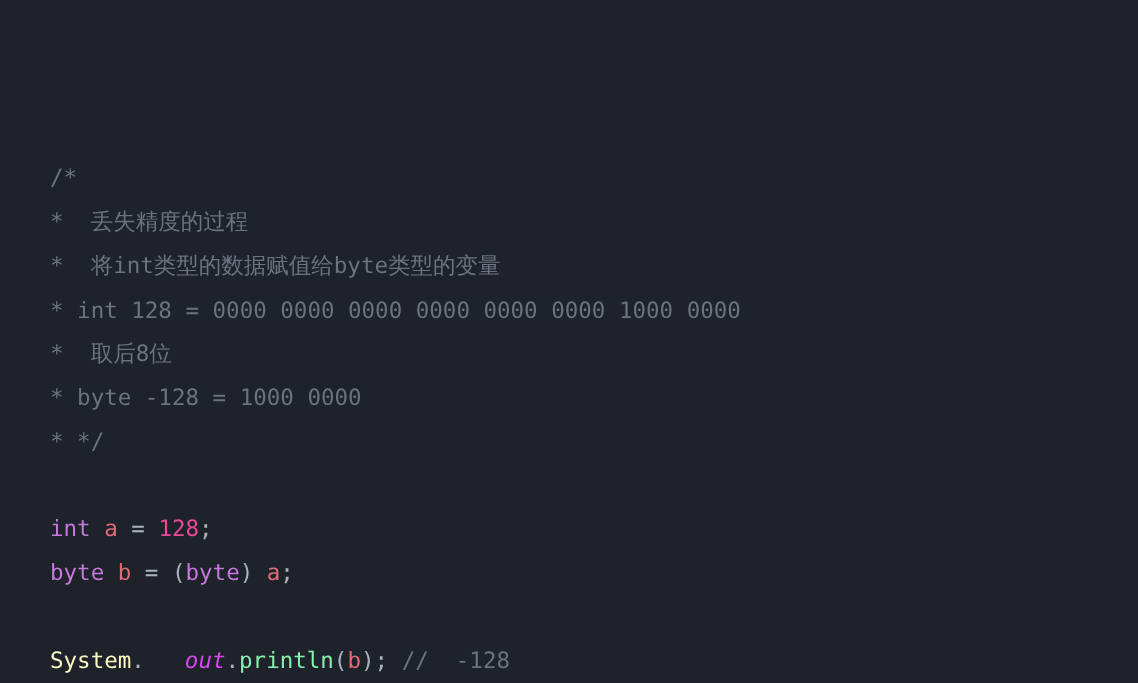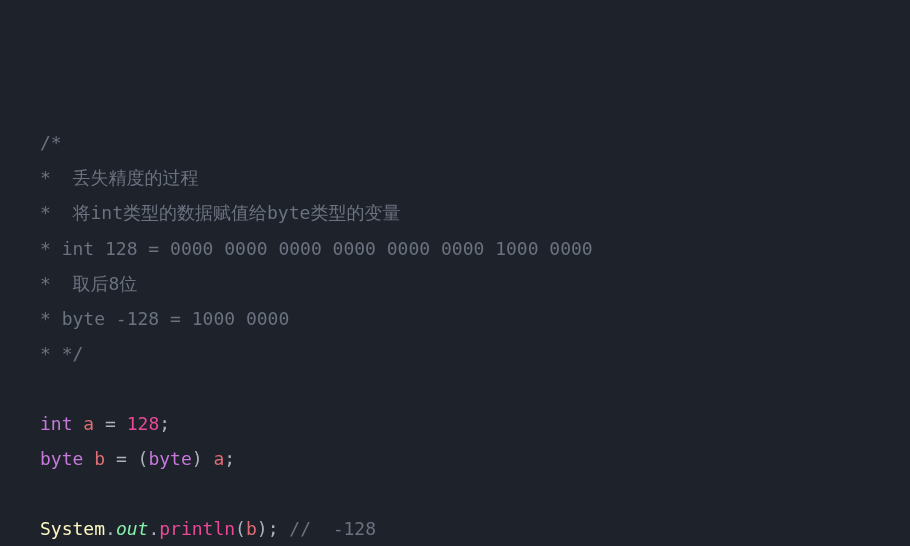--- a/index.html
+++ b/index.html
@@ -17,23 +17,23 @@
     width: 910px;
     height: 546px;
     overflow: hidden;
     white-space: pre;
   }
   .comment { color: #6b7280; }
   .type { color: #c678dd; }
   .var { color: #e06c75; }
   .num { color: #ec4899; }
   .punct { color: #abb2bf; }
-  .method { color: #ec4899; }
+  .method { color: #86efac; }
   .class { color: #fef9c3; }
-  .field { color: #86efac; font-style: italic; }
+  .field { color: #d946ef; font-style: italic; margin-left: 32px; }
   .paren { color: #abb2bf; }
   .line { display: block; }
 </style>
 </head>
 <body>
 
 
 <div><span class="line"><span class="comment">/*</span></span><span class="line"><span class="comment">*  </span><span class="comment">丢失精度的过程</span></span><span class="line"><span class="comment">*  </span><span class="comment">将</span><span class="comment">int</span><span class="comment">类型的数据赋值给</span><span class="comment">byte</span><span class="comment">类型的变量</span></span><span class="line"><span class="comment">* int 128 = 0000 0000 0000 0000 0000 0000 1000 0000</span></span><span class="line"><span class="comment">*  </span><span class="comment">取后8位</span></span><span class="line"><span class="comment">* byte -128 = 1000 0000</span></span><span class="line"><span class="comment">* */</span></span><span class="line"><span></span> </span><span class="line"><span class="type">int</span><span> </span><span class="var">a</span><span class="punct"> = </span><span class="num">128</span><span class="punct">;</span></span><span class="line"><span class="type">byte</span><span> </span><span class="var">b</span><span class="punct"> = </span><span class="paren">(</span><span class="type">byte</span><span class="paren">)</span><span> </span><span class="var">a</span><span class="punct">;</span></span><span class="line"><span></span> </span><span class="line"><span class="class">System</span><span class="punct">.</span><span class="field">out</span><span class="punct">.</span><span class="method">println</span><span class="paren">(</span><span class="var">b</span><span class="paren">)</span><span class="punct">;</span><span> </span><span class="comment">//  -128</span></span></div>
 
 

